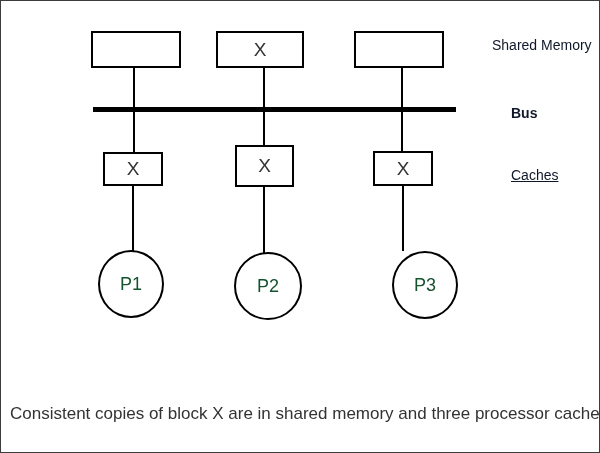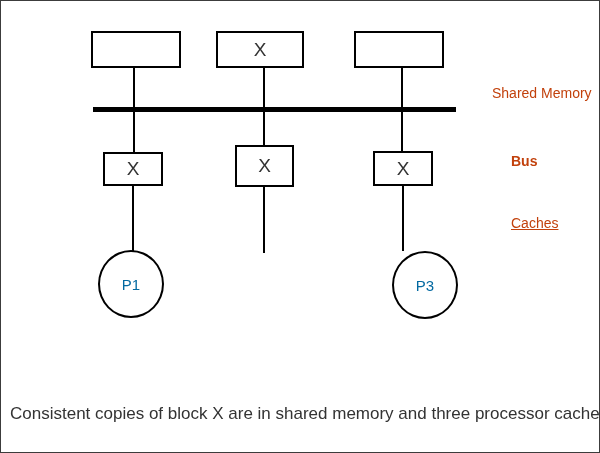--- a/index.html
+++ b/index.html
@@ -33,30 +33,29 @@
     background:#000;
     z-index:3;
   }
   .proc{
     position:absolute;
     border:2px solid #000;
     border-radius:50%;
     background:#fff;
     box-sizing:border-box;
     display:flex;align-items:center;justify-content:center;
-    font-size:15px;color:#0369a1;
+    font-size:18px;color:#14532d;
     z-index:2;
   }
   .side-label{
     position:absolute;
     font-size:14px;
-    color:#c2410c;
+    color:#0f172a;
     white-space:nowrap;
     z-index:4;
-    margin-top:48px;
   }
   .caption{
     position:absolute;
     left:9px;top:403px;
     font-size:17px;
     color:#333;
     white-space:nowrap;
     z-index:4;
   }
   
@@ -102,20 +101,21 @@
 
   <div class="rect" id="cache1">X</div>
   <div class="rect" id="cache2">X</div>
   <div class="rect" id="cache3">X</div>
 
   <div class="vline" id="pdrop1"></div>
   <div class="vline" id="pdrop2"></div>
   <div class="vline" id="pdrop3"></div>
 
   <div class="proc" id="proc1">P1</div>
+  <div class="proc" id="proc2">P2</div>
   <div class="proc" id="proc3">P3</div>
 
   <div class="side-label" id="lbl-shared">Shared Memory</div>
   <div class="side-label" id="lbl-bus">Bus</div>
   <div class="side-label" id="lbl-caches">Caches</div>
 
   <div class="caption">Consistent copies of block X are in shared memory and three processor caches</div>
 
 </div>
 

